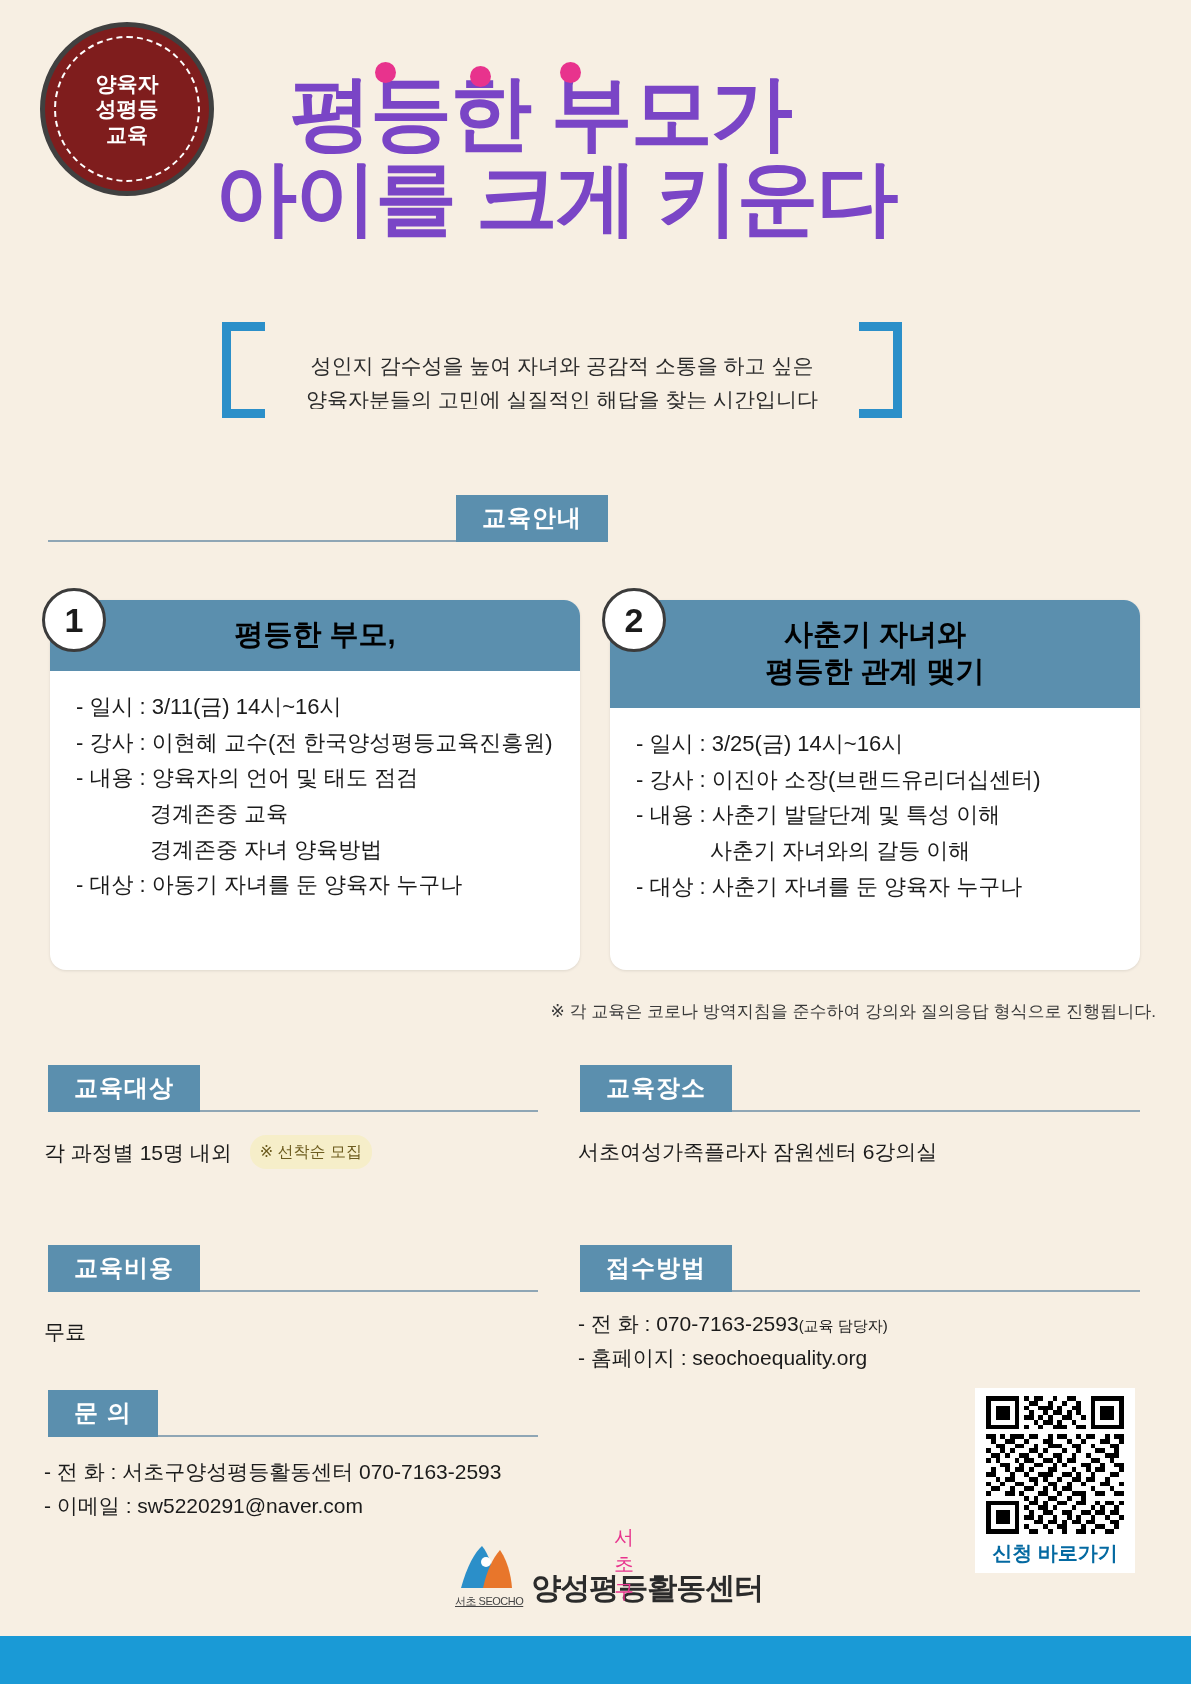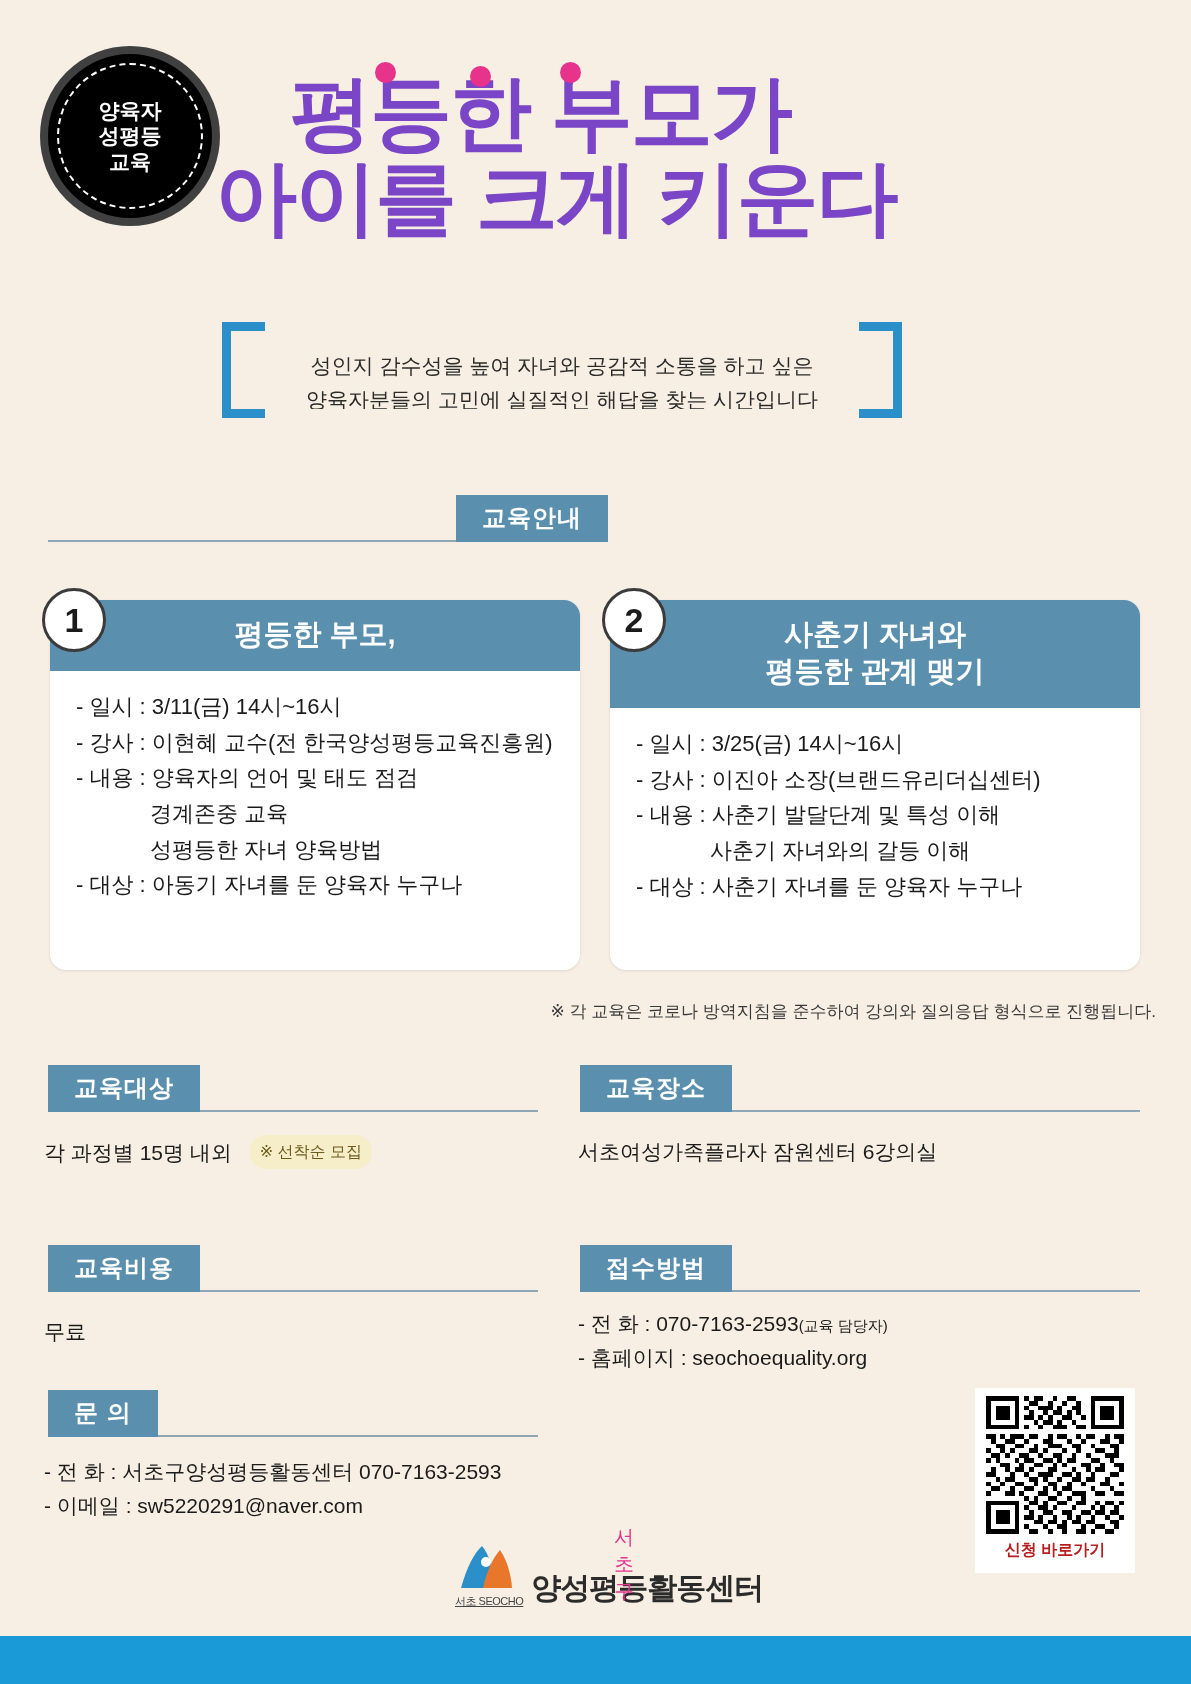--- a/index.html
+++ b/index.html
@@ -6,22 +6,22 @@
   body{
     width:1191px;height:1684px;
     background:#f7efe3;
     font-family:"Liberation Sans","DejaVu Sans",sans-serif;
     position:relative;overflow:hidden;
   }
   .page{position:relative;width:1191px;height:1684px;box-sizing:border-box;}
 
   
   .badge{
-    position:absolute;left:40px;top:46px;width:164px;height:164px;border-radius:50%;
-    background:#000000;border:8px solid #404040;
+    position:absolute;left:40px;top:22px;width:164px;height:164px;border-radius:50%;
+    background:#7f1d1d;border:5px solid #404040;
     display:flex;align-items:center;justify-content:center;
   }
   .badge-inner{
     width:142px;height:142px;border-radius:50%;
     border:2px dashed #ffffff;
     display:flex;flex-direction:column;align-items:center;justify-content:center;
     color:#ffffff;font-weight:bold;font-size:21px;line-height:1.22;text-align:center;
   }
 
   
@@ -58,21 +58,21 @@
   .sec{position:absolute;}
   .sec-tab{
     display:inline-block;background:#5b8fae;color:#fff;font-weight:bold;
     font-size:24px;padding:7px 26px 8px 26px;letter-spacing:1px;
   }
   .sec-rule{border-bottom:2px solid #8fa6b5;margin-top:-2px;}
 
   
   .card{position:absolute;background:#ffffff;border-radius:16px;box-shadow:0 1px 3px rgba(0,0,0,.10);}
   .card-head{
-    background:#5b8fae;color:#ffffff;border-radius:16px 16px 0 0;
+    background:#5b8fae;color:#000000;border-radius:16px 16px 0 0;
     text-align:center;font-weight:bold;font-size:29px;line-height:1.28;
     padding:16px 0 18px 0;
   }
   .card-body{padding:18px 18px 10px 26px;font-size:22px;color:#1b1b1b;line-height:1.62;}
   .card-body .row{white-space:nowrap;}
   .card-body .indent{padding-left:74px;}
   .num-circle{
     position:absolute;width:58px;height:58px;border-radius:50%;
     background:#ffffff;border:3px solid #3b3b3b;
     display:flex;align-items:center;justify-content:center;
@@ -87,21 +87,21 @@
   .info-text{position:absolute;font-size:21px;color:#1b1b1b;line-height:1.6;}
   .highlight{
     display:inline-block;background:#f6eec9;color:#6d5c1f;font-size:16px;
     padding:4px 10px;margin-left:12px;vertical-align:3px;border-radius:16px;
   }
 
   
   .qr-wrap{position:absolute;left:975px;top:1388px;width:160px;height:185px;background:#ffffff;
            display:flex;flex-direction:column;align-items:center;justify-content:flex-start;padding-top:8px;box-sizing:border-box;}
   .qr{width:138px;height:138px;}
-  .qr-label{font-size:16px;font-weight:bold;color:#b91c1c;margin-top:6px;}
+  .qr-label{font-size:20px;font-weight:bold;color:#0369a1;margin-top:6px;}
 
   
   .logo{position:absolute;left:455px;top:1540px;display:flex;align-items:flex-end;gap:8px;}
   .logo-mark{width:62px;height:52px;position:relative;}
   .logo-sub{font-size:11px;color:#444;text-align:center;letter-spacing:-.5px;margin-top:2px;text-decoration:underline;}
   .logo-text{font-size:30px;font-weight:bold;color:#2b2b2b;letter-spacing:-1px;}
   .logo-seocho{font-size:20px;font-weight:normal;color:#e8338d;position:absolute;left:159px;top:-16px;}
 
   .footer-bar{position:absolute;left:0;bottom:0;width:1191px;height:48px;background:#1a9ad6;}
 </style>
@@ -143,21 +143,21 @@
   <div class="num-circle" style="left:42px;top:588px;">1</div>
   <div class="card" style="left:50px;top:600px;width:530px;height:370px;">
     <div class="card-head">
       <div>평등한 부모,</div>
     </div>
     <div class="card-body">
       <div class="row">- 일시 : 3/11(금) 14시~16시</div>
       <div class="row">- 강사 : 이현혜 교수(전 한국양성평등교육진흥원)</div>
       <div class="row">- 내용 : 양육자의 언어 및 태도 점검</div>
       <div class="row indent">경계존중 교육</div>
-      <div class="row indent">성평등한 자녀 양육방법</div>
+      <div class="row indent">경계존중 자녀 양육방법</div>
       <div class="row">- 대상 : 아동기 자녀를 둔 양육자 누구나</div>
     </div>
   </div>
 
   <div class="num-circle" style="left:602px;top:588px;">2</div>
   <div class="card" style="left:610px;top:600px;width:530px;height:370px;">
     <div class="card-head">
       <div>사춘기 자녀와</div>
       <div>평등한 관계 맺기</div>
     </div>

